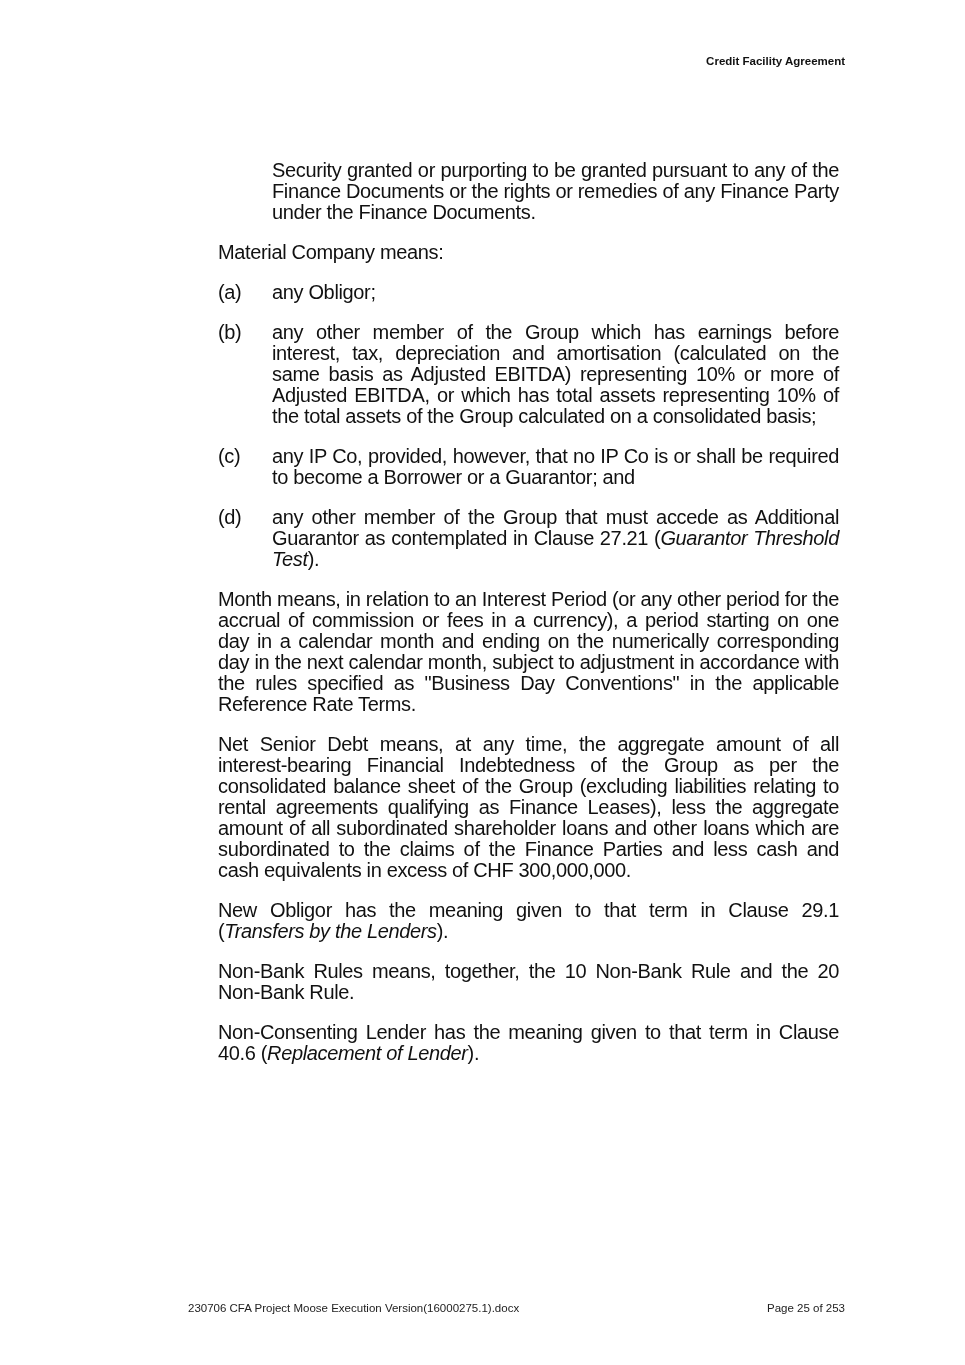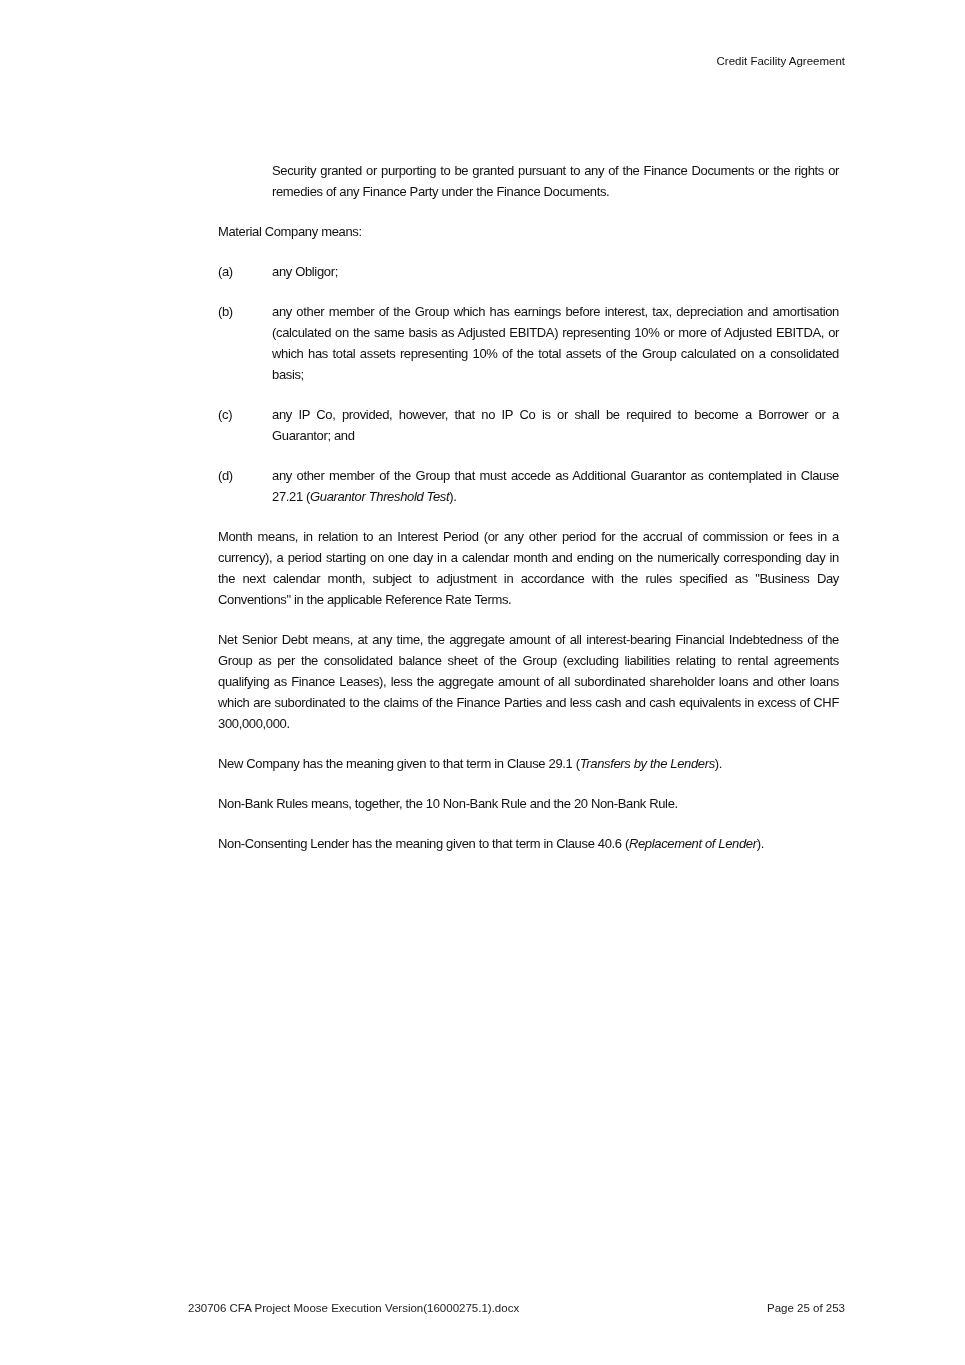--- a/index.html
+++ b/index.html
@@ -2,25 +2,25 @@
 <html><head>
 <meta charset="utf-8">
 <style>
   html, body { margin: 0; padding: 0; background: #ffffff; }
   body {
     width: 965px; height: 1365px; position: relative; overflow: hidden;
     font-family: "Liberation Sans", sans-serif; color: #111111;
   }
   .header {
     position: absolute; top: 55px; right: 120px;
-    font-size: 11.5px; font-weight: normal;
+    font-size: 11.5px; font-weight: bold;
   }
   .content {
     position: absolute; left: 218px; top: 160px; width: 621px;
-    font-size: 13px; line-height: 21px; letter-spacing: -0.35px;
+    font-size: 20px; line-height: 21px; letter-spacing: -0.35px;
   }
   .para { margin: 0 0 19px 0; text-align: justify; }
   .para.indent { margin-left: 54px; }
   .item { display: flex; margin: 0 0 19px 0; }
   .item .label { width: 54px; flex: 0 0 54px; }
   .item .text { flex: 1; text-align: justify; }
   b { font-weight: normal; }
   i { }
   .footer {
     position: absolute; top: 1302px; left: 144px; right: 120px;
@@ -52,21 +52,21 @@
   </div>
   <div class="item">
     <span class="label">(d)</span>
     <span class="text"><span>any other member of the Group that must accede as Additional Guarantor as contemplated in Clause 27.21 (</span><i>Guarantor Threshold Test</i><span>).</span></span>
   </div>
 
   <p class="para"><b>Month</b><span> means, in relation to an Interest Period (or any other period for the accrual of commission or fees in a currency), a period starting on one day in a calendar month and ending on the numerically corresponding day in the next calendar month, subject to adjustment in accordance with the rules specified as "Business Day Conventions" in the applicable Reference Rate Terms.</span></p>
 
   <p class="para"><b>Net Senior Debt</b><span> means, at any time, the aggregate amount of all interest-bearing Financial Indebtedness of the Group as per the consolidated balance sheet of the Group (excluding liabilities relating to rental agreements qualifying as Finance Leases), less the aggregate amount of all subordinated shareholder loans and other loans which are subordinated to the claims of the Finance Parties and less cash and cash equivalents in excess of CHF 300,000,000.</span></p>
 
-  <p class="para"><b>New Company</b><span> has the meaning given to that term in Clause 29.1 (</span><i>Transfers by the Lenders</i><span>).</span></p>
+  <p class="para"><b>New Obligor</b><span> has the meaning given to that term in Clause 29.1 (</span><i>Transfers by the Lenders</i><span>).</span></p>
 
   <p class="para"><b>Non-Bank Rules</b><span> means, together, the 10 Non-Bank Rule and the 20 Non-Bank Rule.</span></p>
 
   <p class="para"><b>Non-Consenting Lender</b><span> has the meaning given to that term in Clause 40.6 (</span><i>Replacement of Lender</i><span>).</span></p>
 
 
 
 </div>
 
 <div class="footer">

